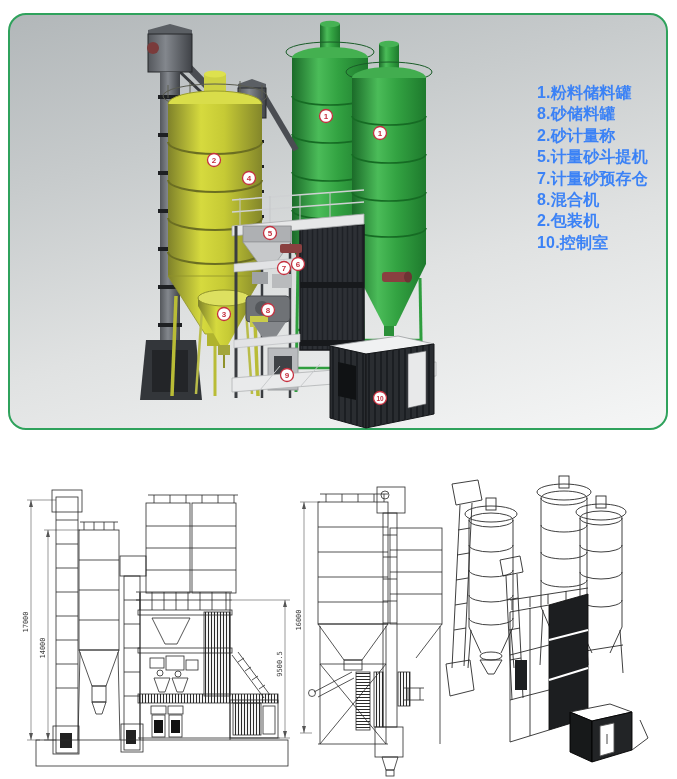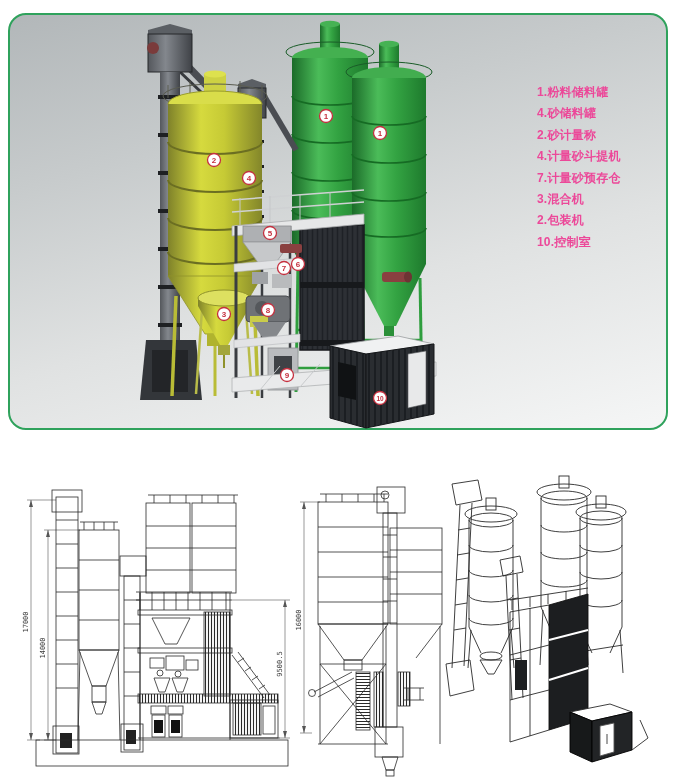--- a/index.html
+++ b/index.html
@@ -2,22 +2,22 @@
 <html><head>
 <meta charset="utf-8">
 <style>
   html,body{margin:0;padding:0;background:#ffffff;}
   .page{position:relative;width:677px;height:779px;background:#fff;
         font-family:"Liberation Sans",sans-serif;overflow:hidden;}
   .render-box{position:absolute;left:8px;top:13px;width:656px;height:413px;
         border:2px solid #2fa25c;border-radius:18px;
         background:linear-gradient(165deg,#b2b7b9 0%,#c7cbcc 30%,#e0e2e2 62%,#f5f6f6 100%);}
   .render-box svg{position:absolute;left:-2px;top:-2px;width:660px;height:417px;}
-  .legend{position:absolute;left:537px;top:82px;width:132px;color:#ec4899;
-        font-size:12px;font-weight:bold;line-height:21.4px;letter-spacing:0.2px;}
+  .legend{position:absolute;left:537px;top:82px;width:132px;color:#3b82f6;
+        font-size:16px;font-weight:bold;line-height:21.4px;letter-spacing:0.2px;}
   .legend div{white-space:nowrap;}
   .cad{position:absolute;left:0;top:440px;width:677px;height:339px;}
   text.dim{font-size:7px;fill:#3a3a3a;font-family:"DejaVu Sans Mono","Liberation Mono",monospace;}
   .mk-t{font-weight:bold;fill:#c5303f;text-anchor:middle;font-family:"Liberation Sans",sans-serif;}
 </style>
 </head>
 <body>
 
 <div class="page">
 
@@ -241,25 +241,25 @@
         <g>
             <circle cx="380" cy="398" r="6.5" fill="#fff" stroke="#c5303f" stroke-width="1.3"></circle>
             <text class="mk-t" x="380" y="401" font-size="6.5">10</text>
           </g>
       </g>
     </svg>
   </div>
 
   <div class="legend">
     <div>1.粉料储料罐</div>
-    <div>4.砂储料罐</div>
+    <div>8.砂储料罐</div>
     <div>2.砂计量称</div>
-    <div>4.计量砂斗提机</div>
+    <div>5.计量砂斗提机</div>
     <div>7.计量砂预存仓</div>
-    <div>3.混合机</div>
+    <div>8.混合机</div>
     <div>2.包装机</div>
     <div>10.控制室</div>
   </div>
 
   <svg class="cad" viewBox="0 440 677 339" stroke="#2a2a2a" stroke-width="0.8" fill="none">
     <defs>
       <pattern id="vh" width="3" height="6" patternUnits="userSpaceOnUse">
         <line x1="1.5" y1="0" x2="1.5" y2="6" stroke="#2a2a2a" stroke-width="1.1"></line>
       </pattern>
       <pattern id="hh" width="6" height="3" patternUnits="userSpaceOnUse">

